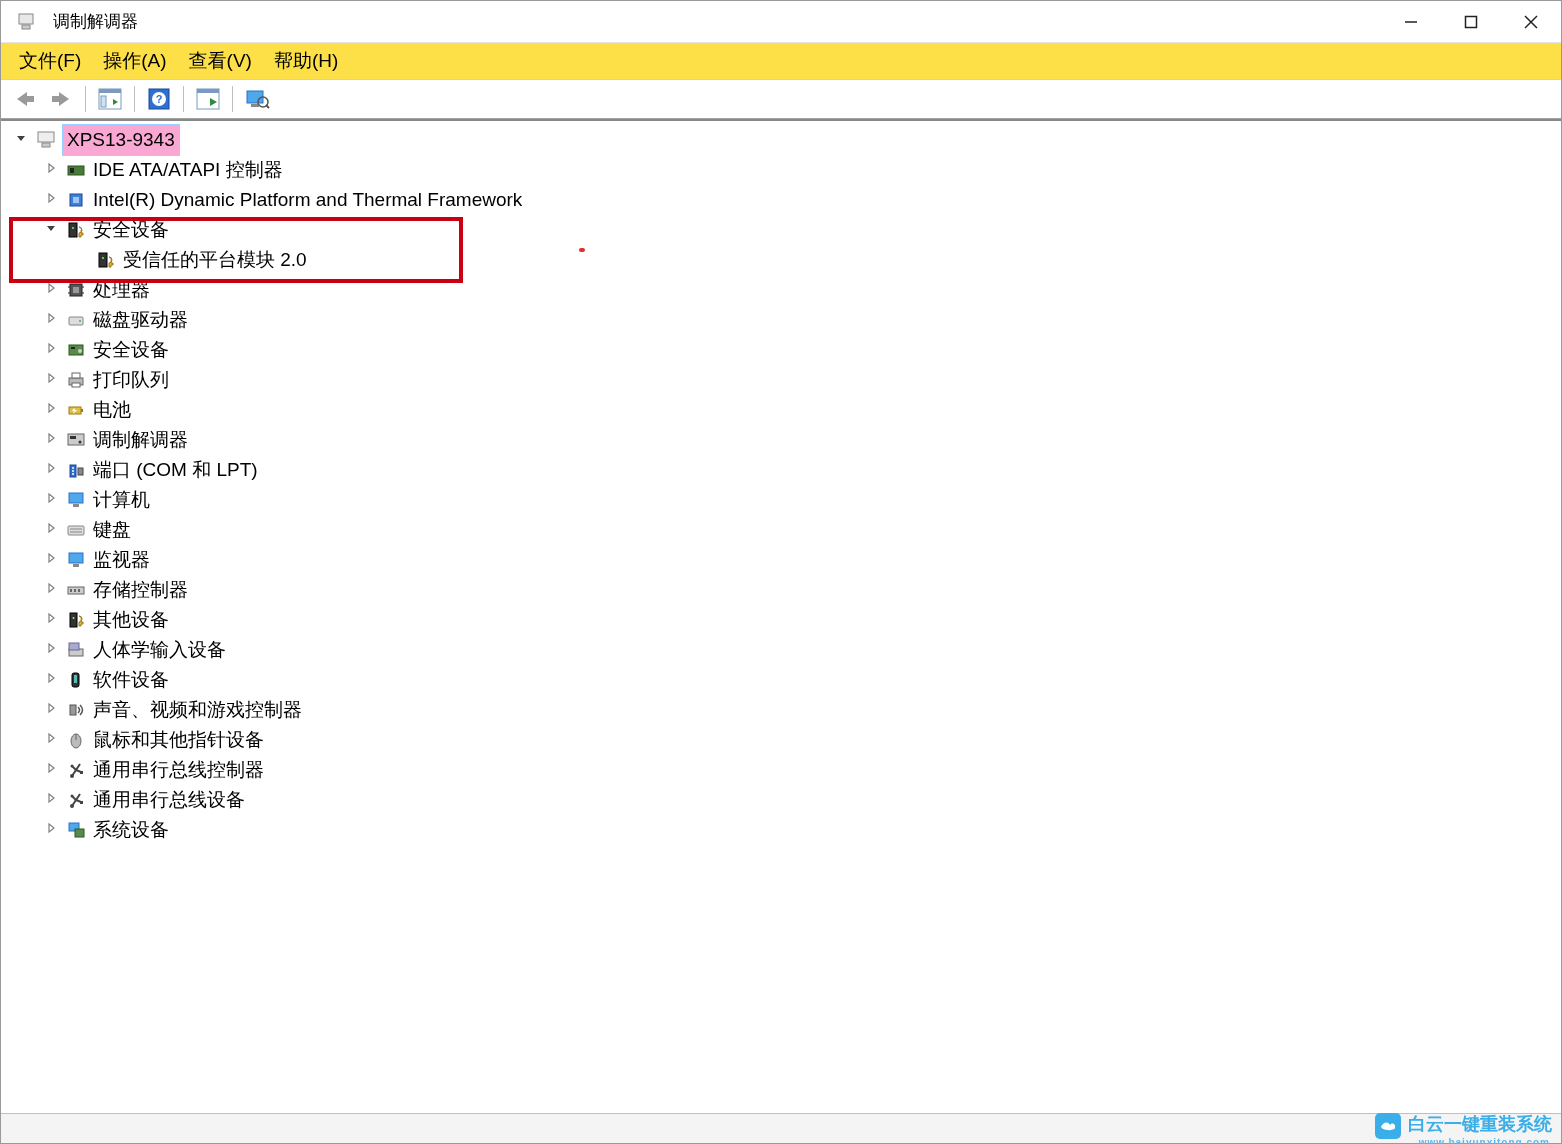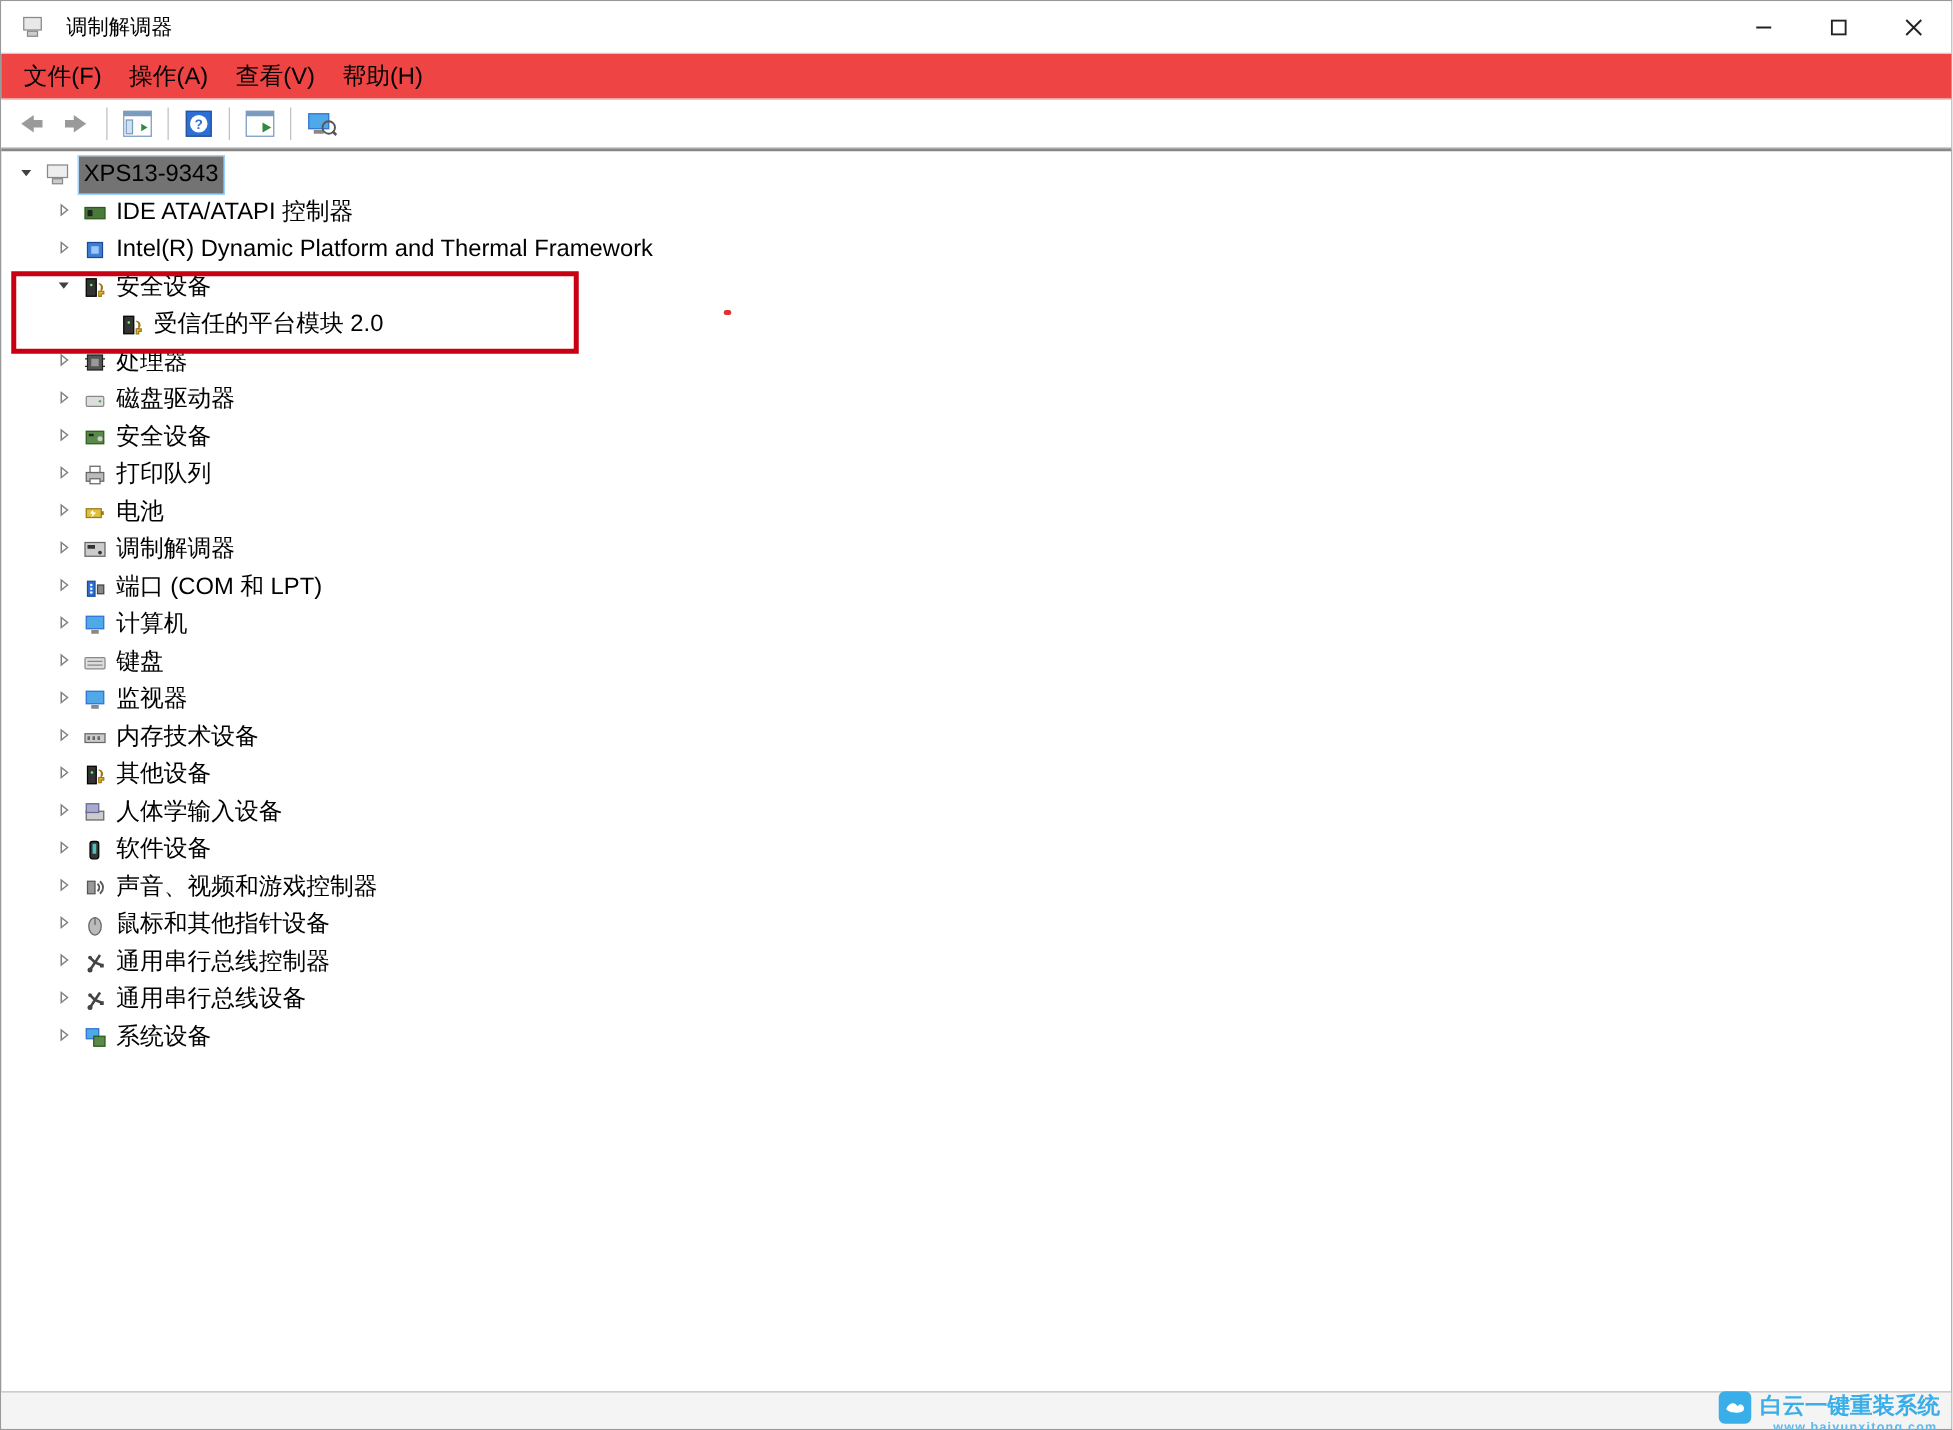--- a/index.html
+++ b/index.html
@@ -15,36 +15,36 @@
   .window { width:100%; height:100%; display:flex; flex-direction:column; border:1px solid #999; }
   .titlebar {
     height:42px; display:flex; align-items:center; justify-content:space-between;
     background:#fff; border-bottom:1px solid #e5e5e5; padding-left:10px;
   }
   .titlebar-left { display:flex; align-items:center; gap:10px; }
   .titlebar-title { font-size:17px; }
   .win-controls { display:flex; height:100%; }
   .win-btn { width:60px; display:flex; align-items:center; justify-content:center; cursor:default; font-size:16px; }
   .win-btn svg { stroke:#222; }
-  .menubar { height:36px; display:flex; align-items:center; gap:22px; padding:0 18px; background:#ef4444; font-size:19px; }
+  .menubar { height:36px; display:flex; align-items:center; gap:22px; padding:0 18px; background:#fde047; font-size:19px; }
   .menu-item { cursor:default; }
   .toolbar { height:40px; display:flex; align-items:center; gap:8px; padding:0 10px; border-top:1px solid #d0d0d0; border-bottom:1px solid #a0a0a0; background:#fff;}
   .toolbar-divider { width:1px; height:26px; background:#c0c0c0; margin:0 2px; }
   .tool-btn { width:28px; height:28px; display:flex; align-items:center; justify-content:center; }
   .content-area { flex:1; display:flex; position:relative; border-top:2px solid #888;}
   .tree {
     flex:1; overflow-y:scroll; overflow-x:hidden; padding:4px 0 4px 10px; white-space:nowrap;
     font-size:19px; line-height:1.55;
     scrollbar-width:thin;
   }
   .tree-row { display:flex; align-items:center; height:30px; }
   .expander { width:20px; text-align:center; color:#555; font-size:13px; user-select:none; cursor:default;}
   .node-icon { width:22px; height:22px; display:inline-flex; align-items:center; justify-content:center; margin:0 6px 0 4px;}
   .node-label { }
-  .selected { background:#737373; outline:1px solid #99d1ff; }
+  .selected { background:#f9a8d4; outline:1px solid #99d1ff; }
   .indent-0 { padding-left: 0px; }
   .indent-1 { padding-left: 30px; }
   .indent-2 { padding-left: 60px; }
   .highlight-box { position:absolute; border:4px solid #c80012; pointer-events:none; }
   .statusbar { height:30px; border-top:1px solid #c0c0c0; background:#f4f4f4; }
   .watermark { position:absolute; right:10px; bottom:4px; display:flex; align-items:flex-start; gap:6px; font-size:18px; color:#3aaee8; font-weight:700;}
   .watermark .sub { font-size:10px; color:#5bb9eb; letter-spacing:1px; position:absolute; right:2px; bottom:-8px;}
   .red-dot { position:absolute; left:578px; top:127px; width:6px; height:4px; background:#e03030; border-radius:2px;}
 </style>
 </head>
@@ -338,21 +338,21 @@
               <path d="M4 2 L9 6 L4 10 Z" fill="none" stroke="#808080" stroke-width="1.2"></path>
             </svg></span>
           <span class="node-icon">
             <svg width="20" height="20" viewBox="0 0 20 20">
               <rect x="2" y="7" width="16" height="7" fill="#ccc" stroke="#666"></rect>
               <rect x="4" y="9" width="2" height="3" fill="#666"></rect>
               <rect x="8" y="9" width="2" height="3" fill="#666"></rect>
               <rect x="12" y="9" width="2" height="3" fill="#666"></rect>
             </svg>
           </span>
-          <span class="node-label">内存技术设备</span>
+          <span class="node-label">存储控制器</span>
         </div>
         <div class="tree-row indent-1">
           <span class="expander"><svg width="12" height="12" viewBox="0 0 12 12">
               <path d="M4 2 L9 6 L4 10 Z" fill="none" stroke="#808080" stroke-width="1.2"></path>
             </svg></span>
           <span class="node-icon">
             <svg width="20" height="20" viewBox="0 0 20 20">
               <rect x="4" y="3" width="7" height="14" fill="#333" stroke="#000"></rect>
               <circle cx="7.5" cy="8" r="1" fill="#6f6"></circle>
               <path d="M13 6 a3 3 0 1 1 0 6 v4 h2 v-2 h2 v-2 h-2 v-2 a3 3 0 0 0 -2 -4 z" fill="#e4b838" stroke="#a07818"></path>

